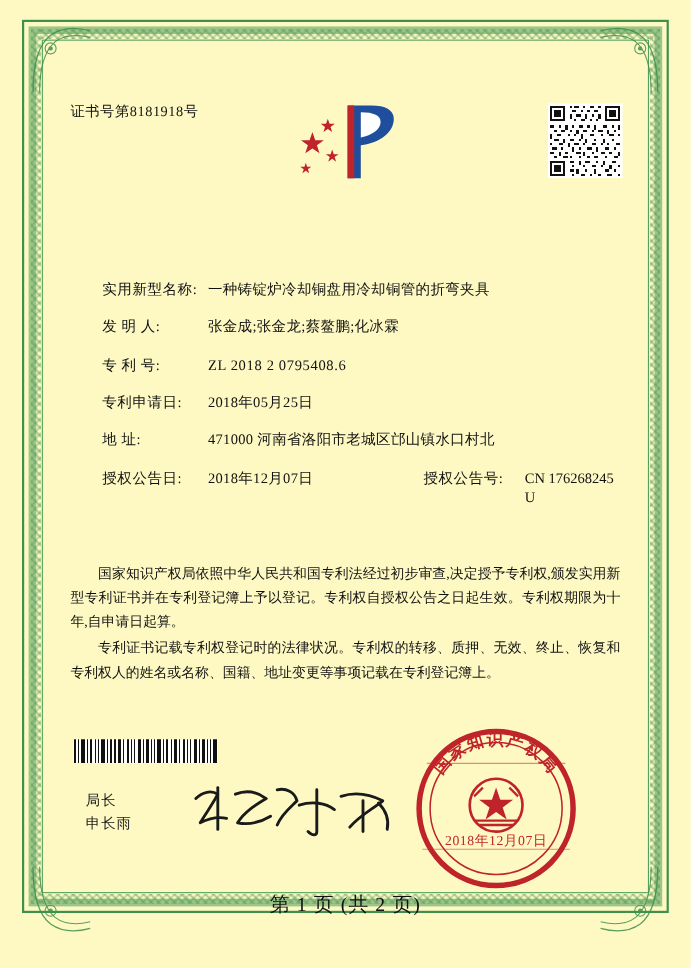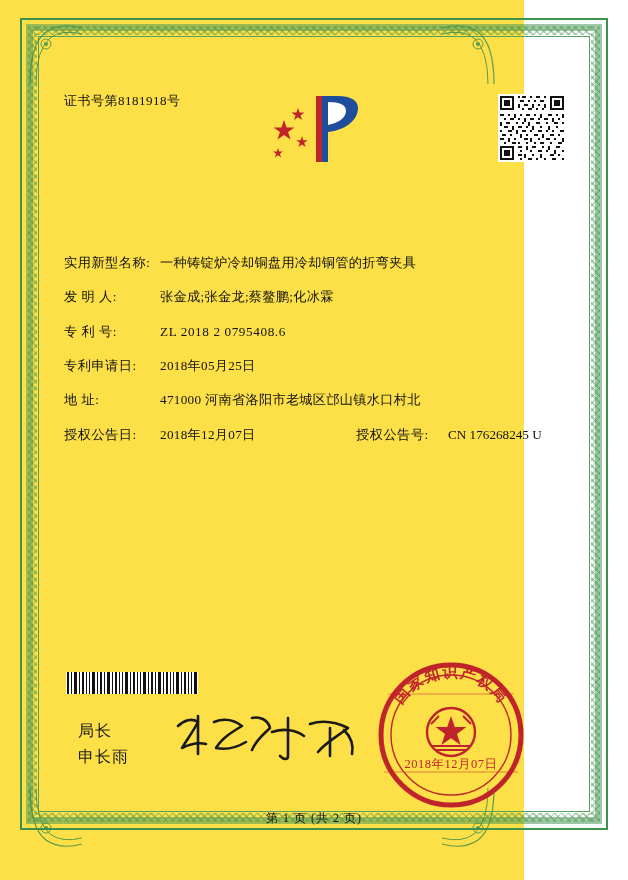--- a/index.html
+++ b/index.html
@@ -13,22 +13,22 @@
     font-family: "Liberation Serif", "DejaVu Serif", serif;
     color: #1a1a1a;
     position: relative;
     overflow: hidden;
   }
 
   
   .page {
     position: absolute;
     left: 0; top: 0;
-    width: 524px; height: 880px;
-    background: #fde047;
+    width: 628px; height: 880px;
+    background: #fef9c3;
   }
 
   .ornament-outer {
     position: absolute;
     left: 20px; top: 18px;
     width: 588px; height: 812px;
     border: 2px solid #3f8f4d;
     box-sizing: border-box;
   }
   .ornament-mid {
@@ -133,20 +133,21 @@
     display: flex;
     align-items: baseline;
     margin-bottom: 16.5px;
     line-height: 1.35;
   }
   .flabel {
     flex: 0 0 auto;
     width: 96px;
     letter-spacing: 0.5px;
     white-space: nowrap;
+    margin-left: 29px;
   }
   .fvalue {
     flex: 1 1 auto;
     letter-spacing: 0.3px;
   }
   .fvalue.mono {
     font-family: "Liberation Serif", serif;
     letter-spacing: 0.6px;
   }
   .frow.split .fvalue { flex: 0 0 auto; width: 196px; }
@@ -173,21 +174,21 @@
   .barcode {
     position: absolute;
     left: 14px; top: 614px;
     width: 132px; height: 22px;
   }
 
   
   .sig-label {
     position: absolute;
     left: 26px; top: 660px;
-    font-size: 16px;
+    font-size: 13px;
     line-height: 1.6;
     letter-spacing: 1px;
   }
   .sig-script {
     position: absolute;
     left: 116px; top: 650px;
     width: 200px; height: 56px;
   }
 
   
@@ -204,21 +205,21 @@
     font-size: 12.5px;
     color: #c0242b;
     letter-spacing: 0.5px;
   }
 
   .page-no {
     position: absolute;
     left: 0; right: 0;
     top: 752px;
     text-align: center;
-    font-size: 12px;
+    font-size: 18px;
     color: #111;
     letter-spacing: 1px;
   }
 
   .footnote {
     position: absolute;
     left: 0; right: 0;
     top: 853px;
     text-align: center;
     font-size: 12.5px;
@@ -447,20 +448,24 @@
 
       <div class="frow split">
         <div class="flabel">授权公告日:</div>
         <div class="fvalue">2018年12月07日</div>
         <div class="flabel2">授权公告号:</div>
         <div class="fvalue2 mono">CN 176268245 U</div>
       </div>
 
     </div>
 
+    <div class="paras">
+      <p>国家知识产权局依照中华人民共和国专利法经过初步审查,决定授予专利权,颁发实用新型专利证书并在专利登记簿上予以登记。专利权自授权公告之日起生效。专利权期限为十年,自申请日起算。</p>
+      <p>专利证书记载专利权登记时的法律状况。专利权的转移、质押、无效、终止、恢复和专利权人的姓名或名称、国籍、地址变更等事项记载在专利登记簿上。</p>
+    </div>
 
     <div class="barcode">
       <svg width="132" height="22" viewBox="0 0 132 22" shape-rendering="crispEdges">
         <rect width="132" height="22" fill="#fdfdfb"></rect>
         <g fill="#111">
           <rect x="1" y="0" width="2" height="22"></rect>
             <rect x="5" y="0" width="1" height="22"></rect>
           <rect x="8" y="0" width="3" height="22"></rect>
             <rect x="13" y="0" width="1" height="22"></rect>
           <rect x="16" y="0" width="2" height="22"></rect>

